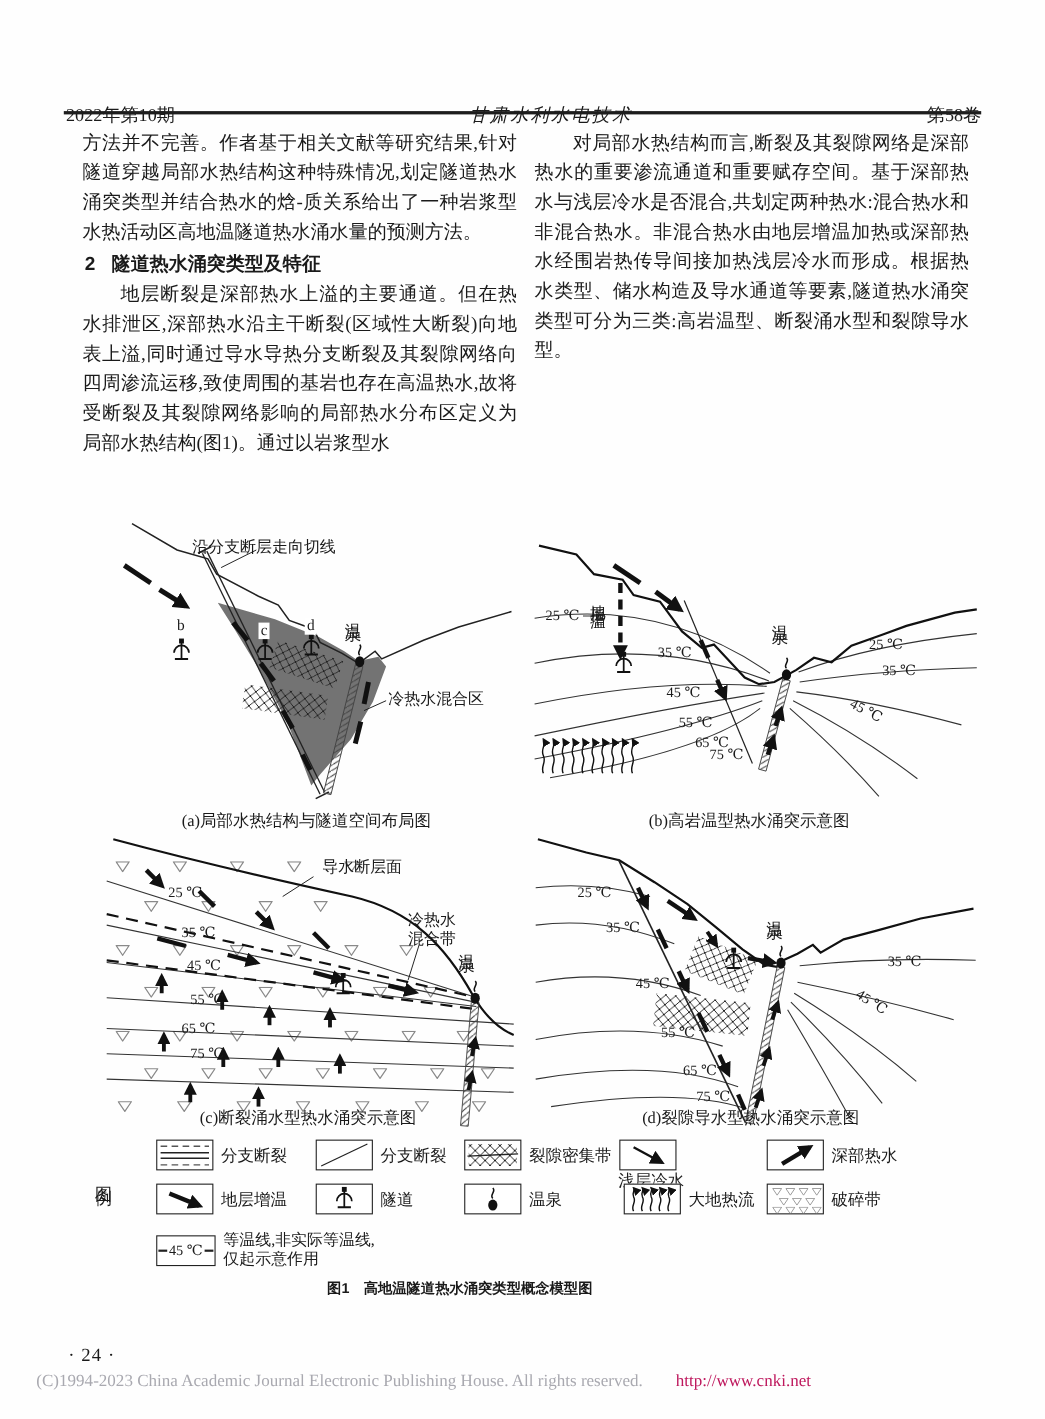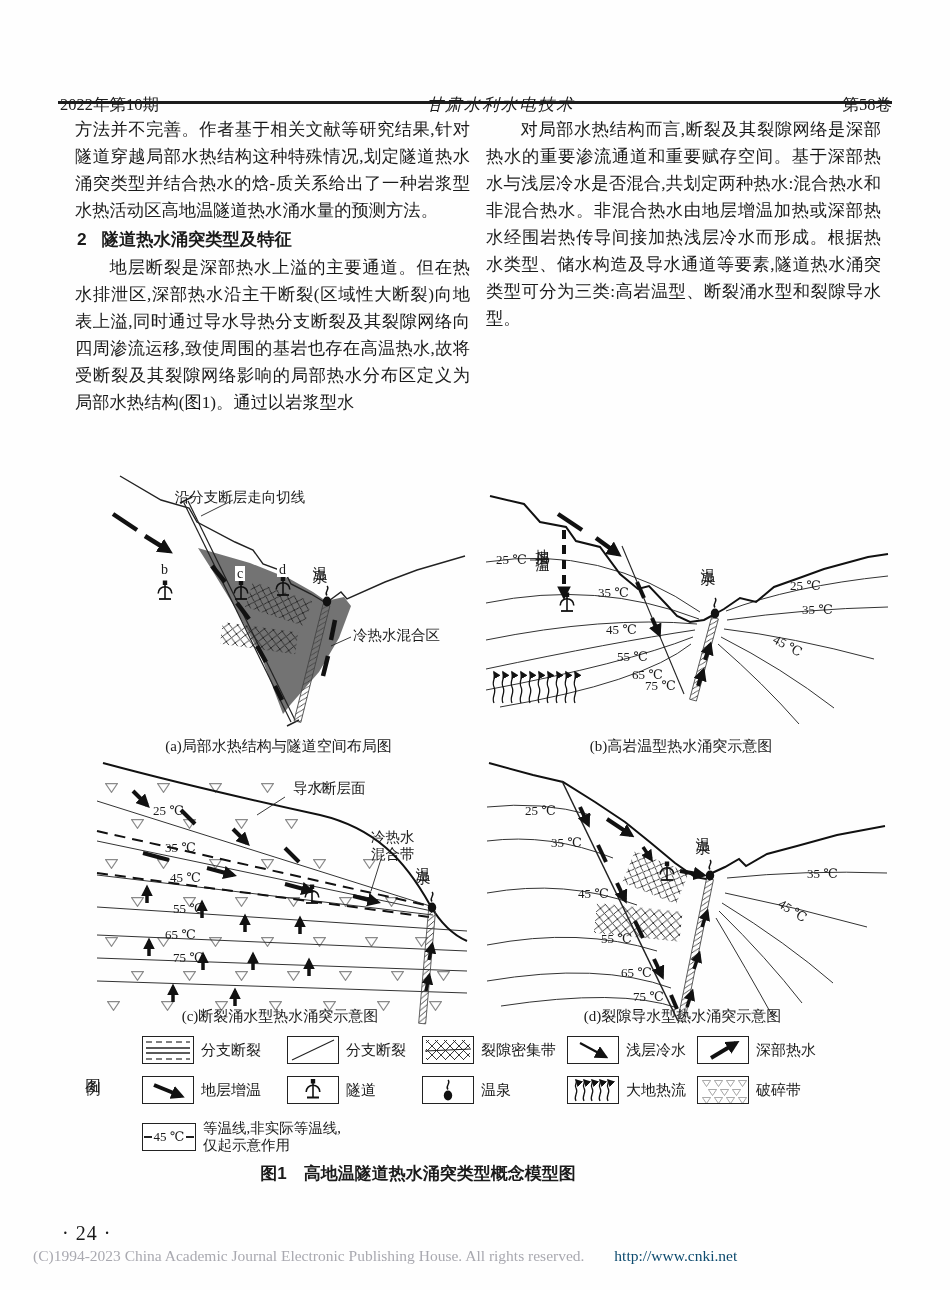--- a/index.html
+++ b/index.html
@@ -33,25 +33,25 @@
   
   .legend{position:absolute;left:85px;top:560px;width:800px;height:132px;}
   .leg-title{position:absolute;left:0;top:36px;font-size:15.5px;}
   .leg-item{position:absolute;display:flex;align-items:center;}
   .leg-box{width:52px;height:28px;border:1.3px solid #222;box-sizing:border-box;background:#fff;flex:none;}
   .leg-label{font-size:15px;margin-left:7px;white-space:nowrap;}
   .iso-box{display:flex;align-items:center;justify-content:center;font-size:13px;gap:2px;width:54px;}
   .iso-box .dash{width:8px;height:1.2px;background:#222;display:inline-block;}
   .leg-label2{font-size:14.5px;line-height:17px;margin-left:7px;}
   .figcap{position:absolute;top:692px;left:0;width:100%;text-align:center;font-weight:bold;
-          font-size:17px;font-family:"Liberation Sans","DejaVu Sans",sans-serif;}
+          font-size:13px;font-family:"Liberation Sans","DejaVu Sans",sans-serif;}
   
-  .pageno{position:absolute;top:1222px;left:62px;font-size:20px;letter-spacing:1px;}
+  .pageno{position:absolute;top:1222px;left:62px;font-size:17px;letter-spacing:1px;}
   .copy{position:absolute;top:1247px;left:33px;font-size:15.5px;color:#a9a9b0;white-space:nowrap;}
-  .copy .url{color:#0c4a6e;margin-left:26px;}
+  .copy .url{color:#be185d;margin-left:26px;}
 </style>
 </head>
 <body>
 
 <svg width="0" height="0" style="position:absolute" aria-hidden="true">
   <defs>
     <marker id="mA" viewBox="0 0 10 10" refX="8" refY="5" markerWidth="6" markerHeight="6" orient="auto-start-reverse">
       <path d="M0,0L10,5L0,10z" fill="#111"></path>
       </marker>
     <marker id="mB" viewBox="0 0 10 10" refX="7" refY="5" markerWidth="3.4" markerHeight="3.4" orient="auto-start-reverse">
@@ -402,21 +402,21 @@
       <div class="leg-item" style="left:337px;top:6px;text-align:center;">
         <div class="leg-box">
           <svg width="50" height="26" viewBox="0 0 50 26">
             <rect x="3" y="3" width="44" height="20" fill="url(#pc)"></rect>
             <line x1="2" y1="14" x2="48" y2="12" stroke="#222" stroke-width="1.2"></line>
           </svg>
         </div>
         <span class="leg-label">裂隙密集带</span>
       </div>
 
-      <div class="leg-item" style="left:482px;top:6px;">
+      <div class="leg-item" style="left:470px;top:6px;flex-direction:column;">
         <div class="leg-box">
           <svg width="50" height="26" viewBox="0 0 50 26">
             <line x1="12" y1="6" x2="38" y2="20" stroke="#111" stroke-width="2.2" marker-end="url(#mA)"></line>
           </svg>
         </div>
         <span class="leg-label">浅层冷水</span>
       </div>
 
       <div class="leg-item" style="left:612px;top:6px;">
         <div class="leg-box">

